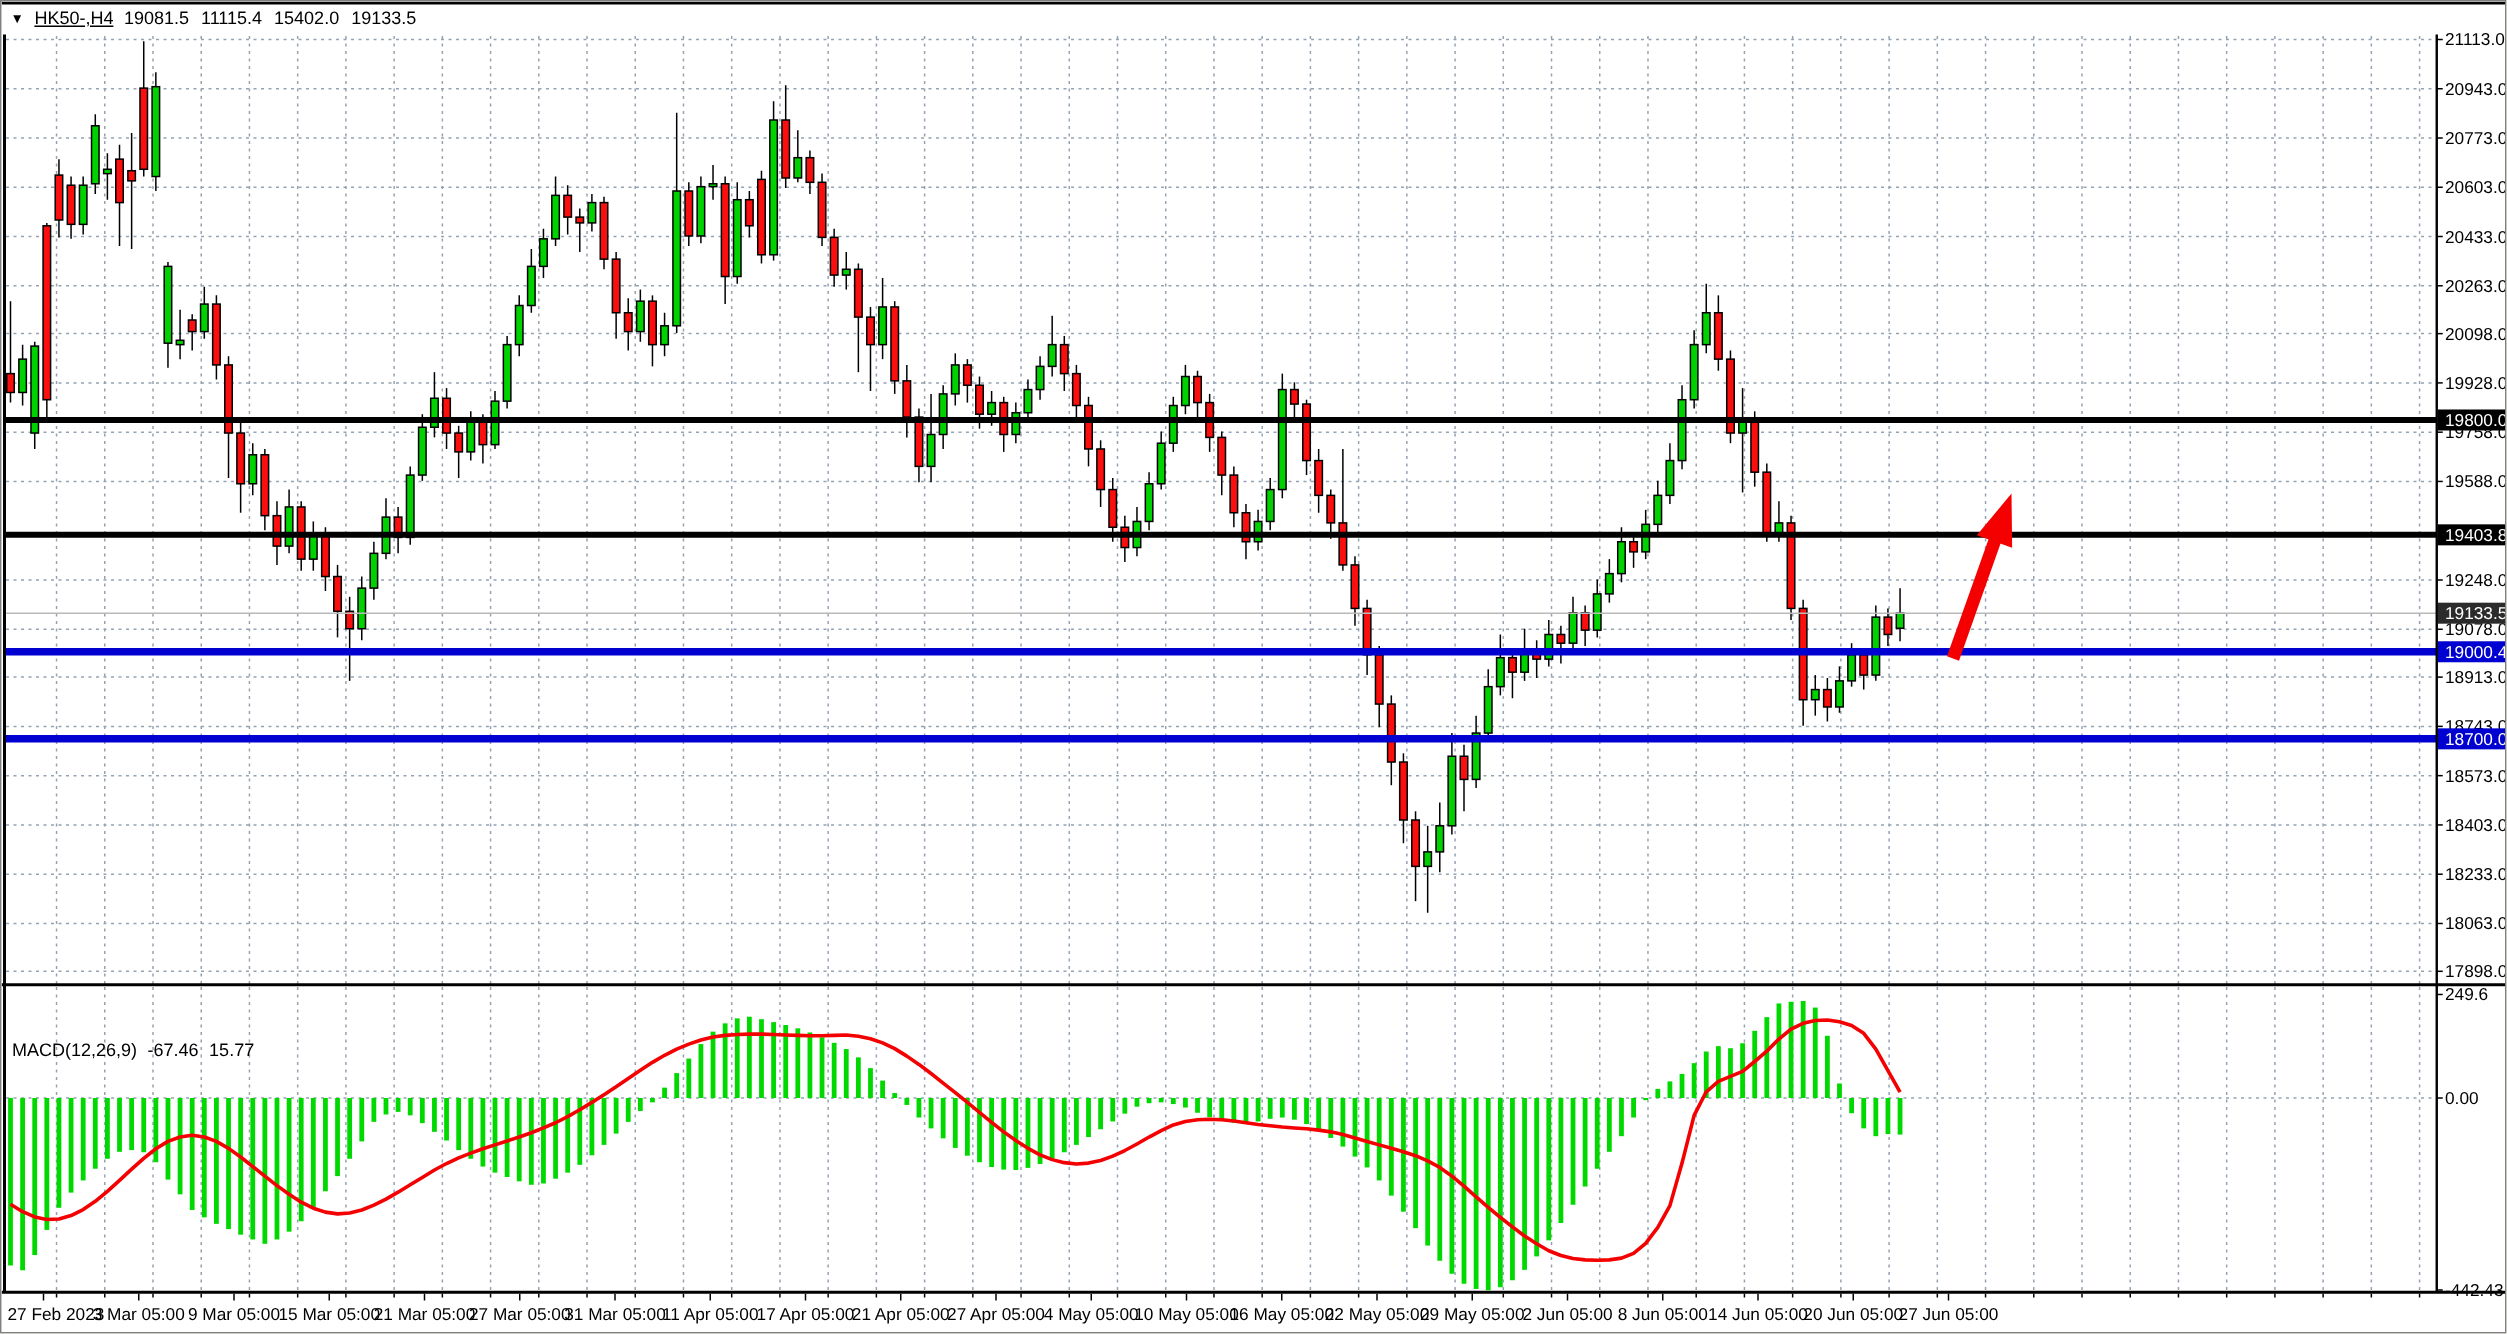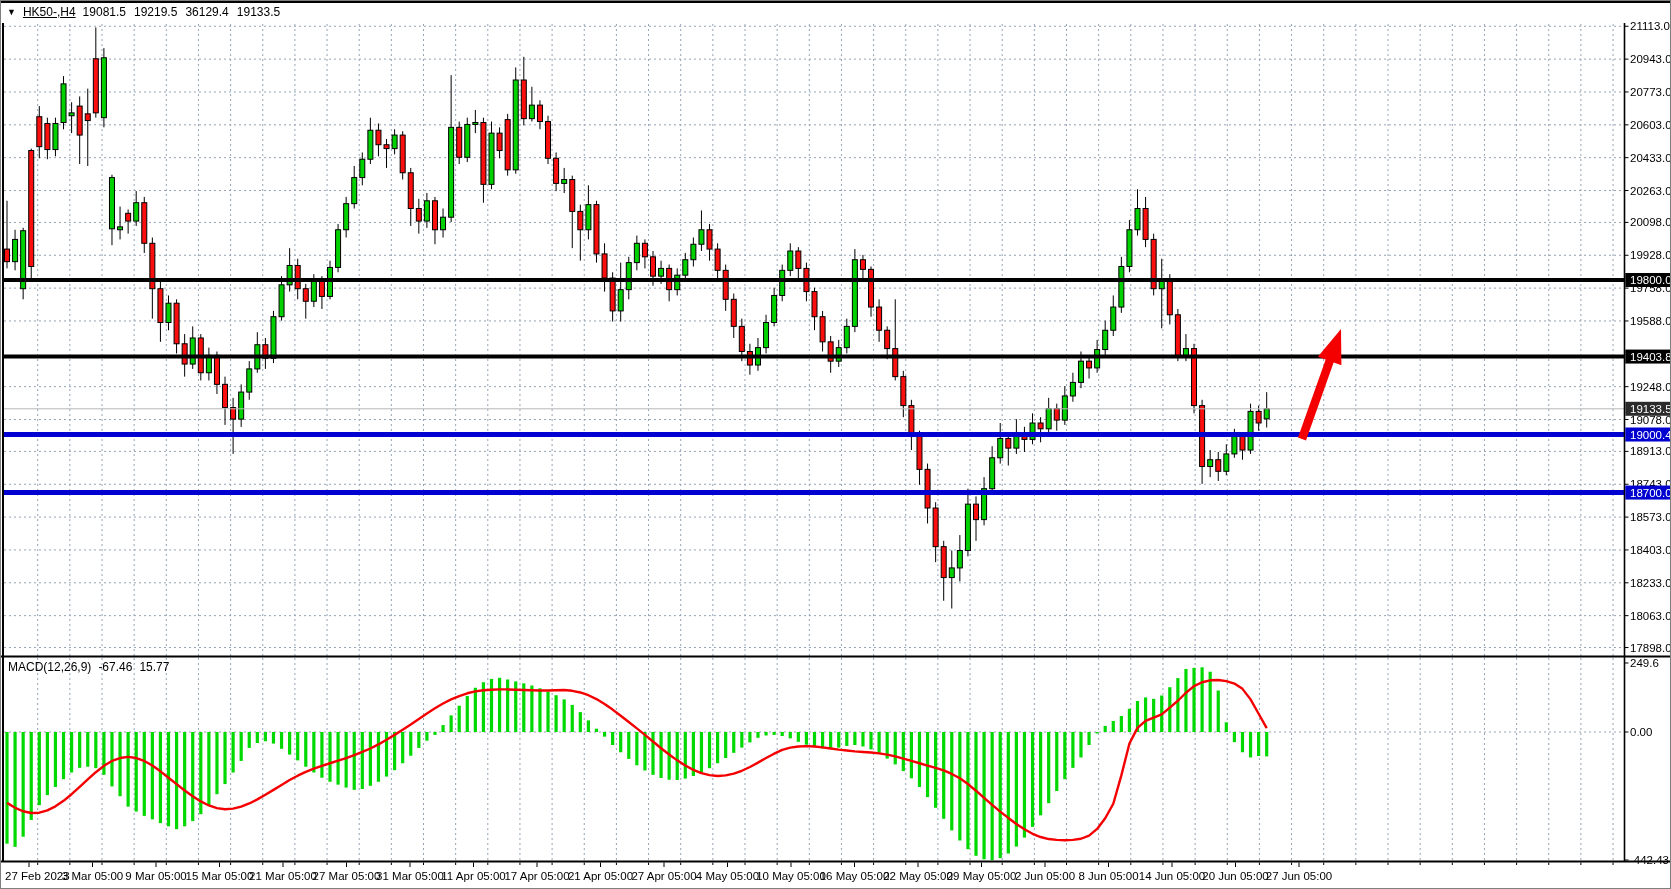--- a/index.html
+++ b/index.html
@@ -2,21 +2,21 @@
 <html><head>
 <meta charset="utf-8">
 <style>
   html,body{margin:0;padding:0;background:#d4d0c8;font-family:"Liberation Sans",sans-serif;}
   .window{position:relative;width:1671px;height:889px;background:#ffffff;border:1px solid #7f7f7f;box-sizing:border-box;overflow:hidden;}
   svg{position:absolute;left:0;top:0;}
   .title-bar{position:absolute;left:6px;top:4px;display:flex;align-items:center;gap:7px;font-size:12px;color:#000;white-space:nowrap;}
   .title-bar .tri{font-size:9px;line-height:1;}
   .title-bar b{font-weight:normal;text-decoration:underline;}
   .ohlc{display:flex;gap:8px;}
-  .macd-label{position:absolute;left:7px;top:659px;font-size:12px;color:#000;display:flex;gap:7px;white-space:nowrap;}
+  .macd-label{position:absolute;left:7px;top:692px;font-size:12px;color:#000;display:flex;gap:7px;white-space:nowrap;}
 </style>
 </head>
 <body>
 
 <div class="window">
   <svg id="chart" width="1671" height="889">
       <rect x="0" y="0" width="1671" height="889" fill="#ffffff"></rect>
       <g stroke="#94a3b4" stroke-width="1" stroke-dasharray="2,3">
         <line x1="3" y1="25.28019323671498" x2="1623" y2="25.28019323671498"></line>
         <line x1="3" y1="58.13043478260869" x2="1623" y2="58.13043478260869"></line>
@@ -1104,22 +1104,22 @@
         <text x="1234.5" y="879" fill="#000000" font-size="11.5px" font-family="&quot;Liberation Sans&quot;,sans-serif" text-anchor="middle">20 Jun 05:00</text>
         <line x1="1298" y1="861.5" x2="1298" y2="866" stroke="#000000" stroke-width="1"></line>
         <text x="1298" y="879" fill="#000000" font-size="11.5px" font-family="&quot;Liberation Sans&quot;,sans-serif" text-anchor="middle">27 Jun 05:00</text>
       </g>
     </svg>
   <div class="title-bar">
     <span class="tri">▼</span>
     <b>HK50-,H4</b>
     <span class="ohlc">
       <span>19081.5</span>
-      <span>19219.5</span>
-      <span>36129.4</span>
+      <span>11115.4</span>
+      <span>15402.0</span>
       <span>19133.5</span>
     </span>
   </div>
   <div class="macd-label">
     <span>MACD(12,26,9)</span>
     <span>-67.46</span>
     <span>15.77</span>
   </div>
 </div>
 

